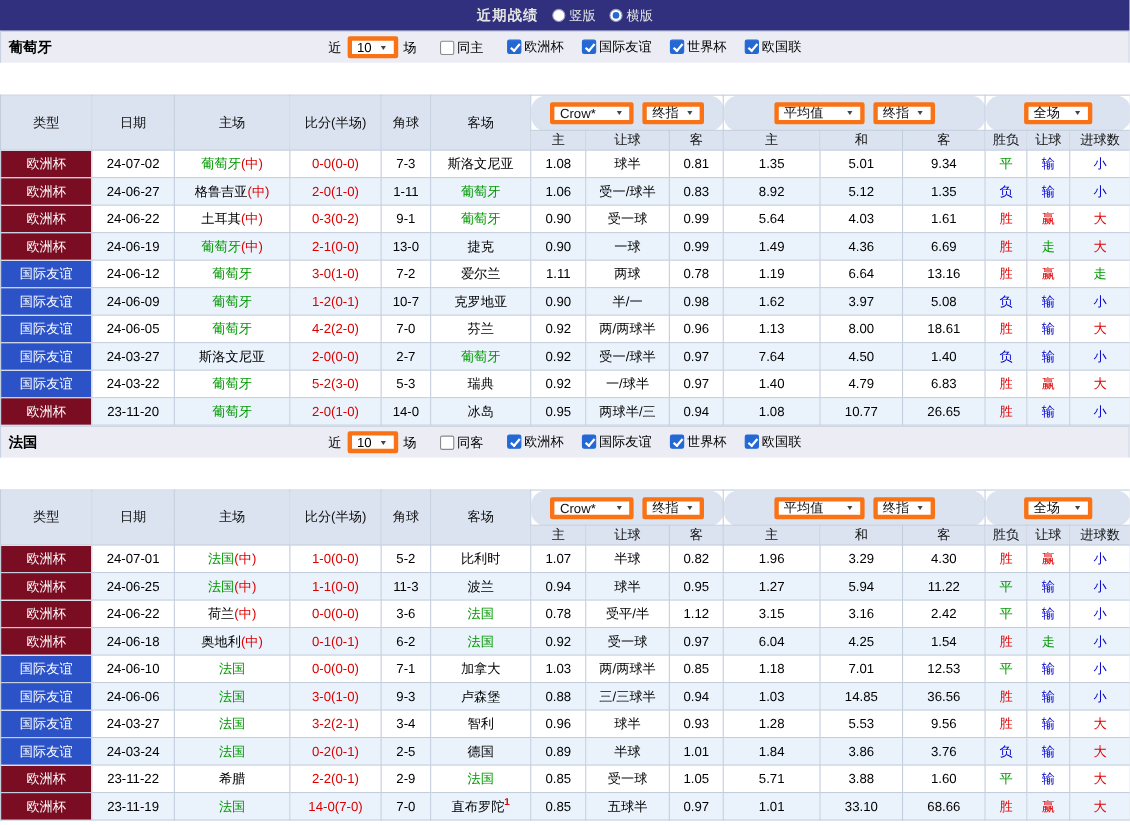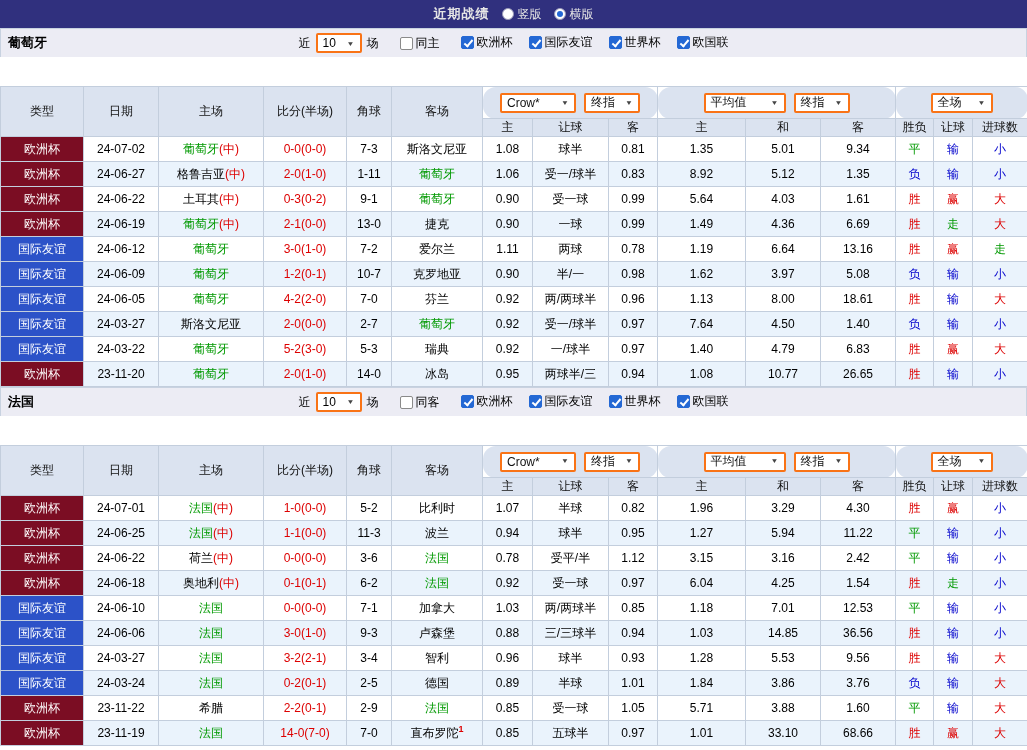--- a/index.html
+++ b/index.html
@@ -40,21 +40,21 @@
     display:inline-block; border-radius:2px; position:relative;
   }
   .cb.checked { background:#2468D4; border-color:#2468D4; }
   .cb.checked::after {
     content:""; position:absolute; left:4px; top:1px; width:3px; height:7px;
     border:solid #fff; border-width:0 2px 2px 0; transform:rotate(40deg);
   }
   
   .select {
     display:inline-flex; align-items:center; justify-content:space-between;
-    background:#fff; border:2px solid #f97316; border-radius:2px;
+    background:#fff; border:4px solid #f97316; border-radius:2px;
     height:20px; padding:0 5px; gap:6px; cursor:default; font-size:12px;
   }
   .select .arrow { font-size:8px; color:#444; transform:scaleY(.8); }
   .sel-games { width:46px; }
   .sel-odds  { width:76px; }
   .sel-final { width:56px; }
   .sel-avg   { width:82px; }
   .sel-full  { width:62px; }
   
   table.results { border-collapse:collapse; width:1027px; table-layout:fixed;margin-top:29px; }

